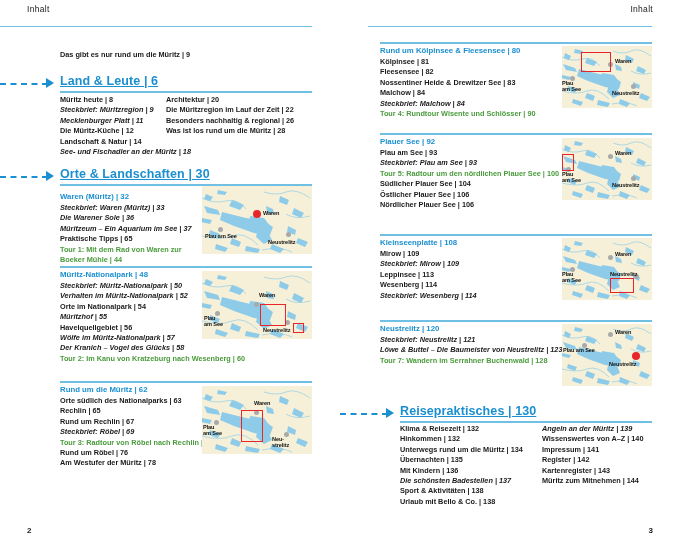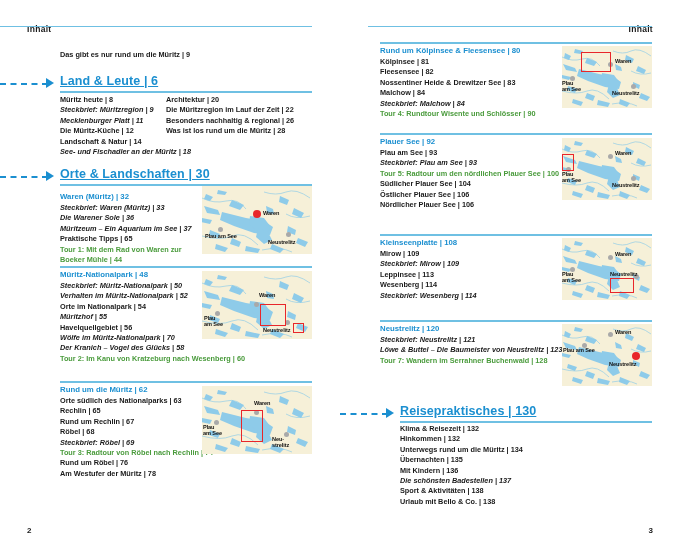--- a/index.html
+++ b/index.html
@@ -20,23 +20,23 @@
     top: 0;
     width: 340px;
     height: 553px;
   }
   .page-left  { left: 0; }
   .page-right { left: 340px; }
 
   
   .runhead {
     position: absolute;
-    top: 24px;
+    top: 4px;
     font-size: 8.5px;
-    font-weight: bold;
+    font-weight: normal;
     letter-spacing: .3px;
     color: #1a1a1a;
   }
   .runhead-left  { left: 27px; }
   .runhead-right { right: 27px; }
 
   .head-rule {
     position: absolute;
     height: 1px;
     background: #6fc0e3;
@@ -291,21 +291,21 @@
 
   <div class="section" style="left:60px; top:266px; width:252px">
     <div class="srule" style="width:252px"></div>
     <div class="stitle">Müritz-Nationalpark | 48</div>
     <div class="slist">
       <div class="li italic">Steckbrief: Müritz-Nationalpark | 50</div>
       <div class="li italic">Verhalten im Müritz-Nationalpark | 52</div>
       <div class="li">Orte im Nationalpark | 54</div>
       <div class="li italic">Müritzhof | 55</div>
       <div class="li">Havelquellgebiet | 56</div>
-      <div class="li italic">Wölfe im Müritz-Nationalpark | 70</div>
+      <div class="li italic">Wölfe im Müritz-Nationalpark | 57</div>
       <div class="li italic">Der Kranich – Vogel des Glücks | 58</div>
       <div class="li tour">Tour 2: Im Kanu von Kratzeburg nach Wesenberg | 60</div>
     </div>
   </div>
 
   <div class="map" style="left:202px; top:271px; width:110px; height:68px">
     <svg width="110" height="68" viewBox="0 0 110 68">
       <rect width="110" height="68" fill="#f6f0d8"></rect>
       <g fill="#8ecbe9">
         <path d="M4 8 l7 3 -3 4 -6 -2z"></path>
@@ -346,21 +346,20 @@
     <div class="redbox" style="left:91px; top:52px; width:11px; height:10px"></div>
   </div>
 
   <div class="section" style="left:60px; top:381px; width:252px">
     <div class="srule" style="width:252px"></div>
     <div class="stitle">Rund um die Müritz | 62</div>
     <div class="slist">
       <div class="li">Orte südlich des Nationalparks | 63</div>
       <div class="li">Rechlin | 65</div>
       <div class="li">Rund um Rechlin | 67</div>
-      <div class="li">Röbel | 68</div>
       <div class="li italic">Steckbrief: Röbel | 69</div>
       <div class="li tour">Tour 3: Radtour von Röbel nach Rechlin | 74</div>
       <div class="li">Rund um Röbel | 76</div>
       <div class="li">Am Westufer der Müritz | 78</div>
     </div>
   </div>
 
   <div class="map" style="left:202px; top:386px; width:110px; height:68px">
     <svg width="110" height="68" viewBox="0 0 110 68">
       <rect width="110" height="68" fill="#f6f0d8"></rect>
@@ -632,16 +631,24 @@
     <div class="col" style="left:0px; width:130px">
       <div class="li">Klima &amp; Reisezeit | 132</div>
       <div class="li">Hinkommen | 132</div>
       <div class="li">Unterwegs rund um die Müritz | 134</div>
       <div class="li">Übernachten | 135</div>
       <div class="li">Mit Kindern | 136</div>
       <div class="li italic">Die schönsten Badestellen | 137</div>
       <div class="li">Sport &amp; Aktivitäten | 138</div>
       <div class="li">Urlaub mit Bello &amp; Co. | 138</div>
     </div>
+    <div class="col" style="left:142px; width:130px">
+      <div class="li italic">Angeln an der Müritz | 139</div>
+      <div class="li">Wissenswertes von A–Z | 140</div>
+      <div class="li">Impressum | 141</div>
+      <div class="li">Register | 142</div>
+      <div class="li">Kartenregister | 143</div>
+      <div class="li">Müritz zum Mitnehmen | 144</div>
+    </div>
   </div>
 
   <div class="folio folio-right">3</div>
 </div>
 
 </body></html>

